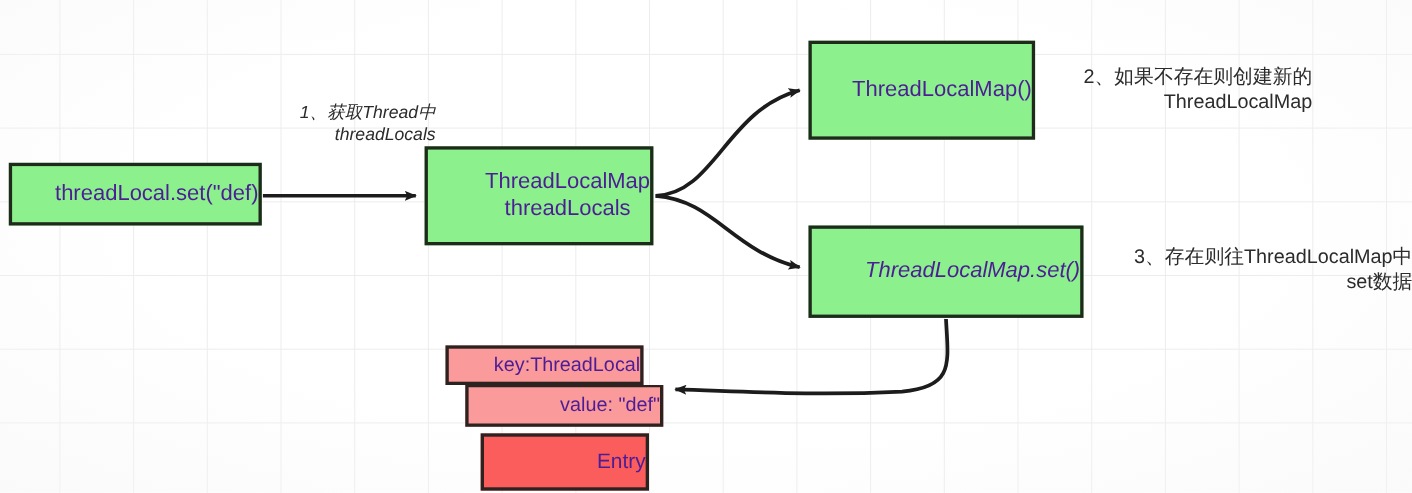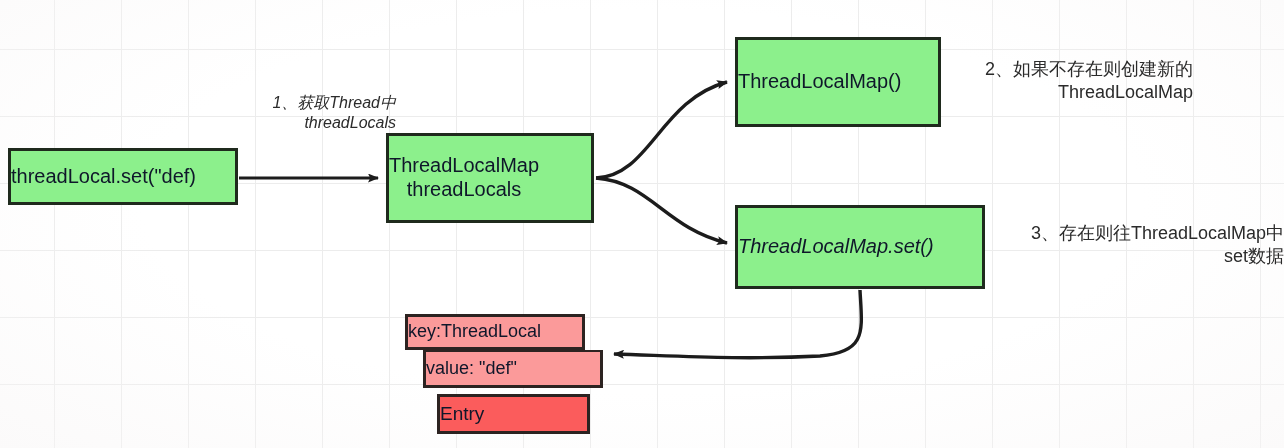--- a/index.html
+++ b/index.html
@@ -42,24 +42,24 @@
     width: 1284px;
     height: 448px;
     overflow: visible;
   }
 
   .node {
     position: absolute;
     box-sizing: border-box;
     display: flex;
     align-items: center;
-    justify-content: flex-start;
+    justify-content: flex-end;
     text-align: center;
     border: 3px solid #262523;
-    color: #0f172a;
+    color: #4c1d95;
     line-height: 1.18;
     z-index: 3;
   }
 
   .node.green {
     background: #8cf08c;
     border-color: #1f2a1d;
   }
 
   .node.pink {
@@ -73,21 +73,21 @@
   }
 
   
   #node-set-call      { left: 8px;   top: 148px; width: 230px; height: 57px;  font-size: 20px; }
   #node-threadlocals  { left: 386px; top: 133px; width: 208px; height: 90px;  font-size: 20px; }
   #node-map-ctor      { left: 735px; top: 37px;  width: 206px; height: 90px;  font-size: 20px; }
   #node-map-set       { left: 735px; top: 205px; width: 250px; height: 84px;  font-size: 20px; font-style: italic; }
 
   #entry-key          { left: 405px; top: 314px; width: 180px; height: 36px; font-size: 18px; }
   #entry-value        { left: 423px; top: 350px; width: 180px; height: 38px; font-size: 18px; border-top-width: 2px; }
-  #entry-label        { left: 437px; top: 394px; width: 153px; height: 40px; font-size: 19px; }
+  #entry-label        { left: 437px; top: 394px; width: 153px; height: 52px; font-size: 19px; }
 
   .caption {
     position: absolute;
     text-align: right;
     color: #2b2b2b;
     line-height: 1.25;
     z-index: 4;
     white-space: pre-line;
   }
 

